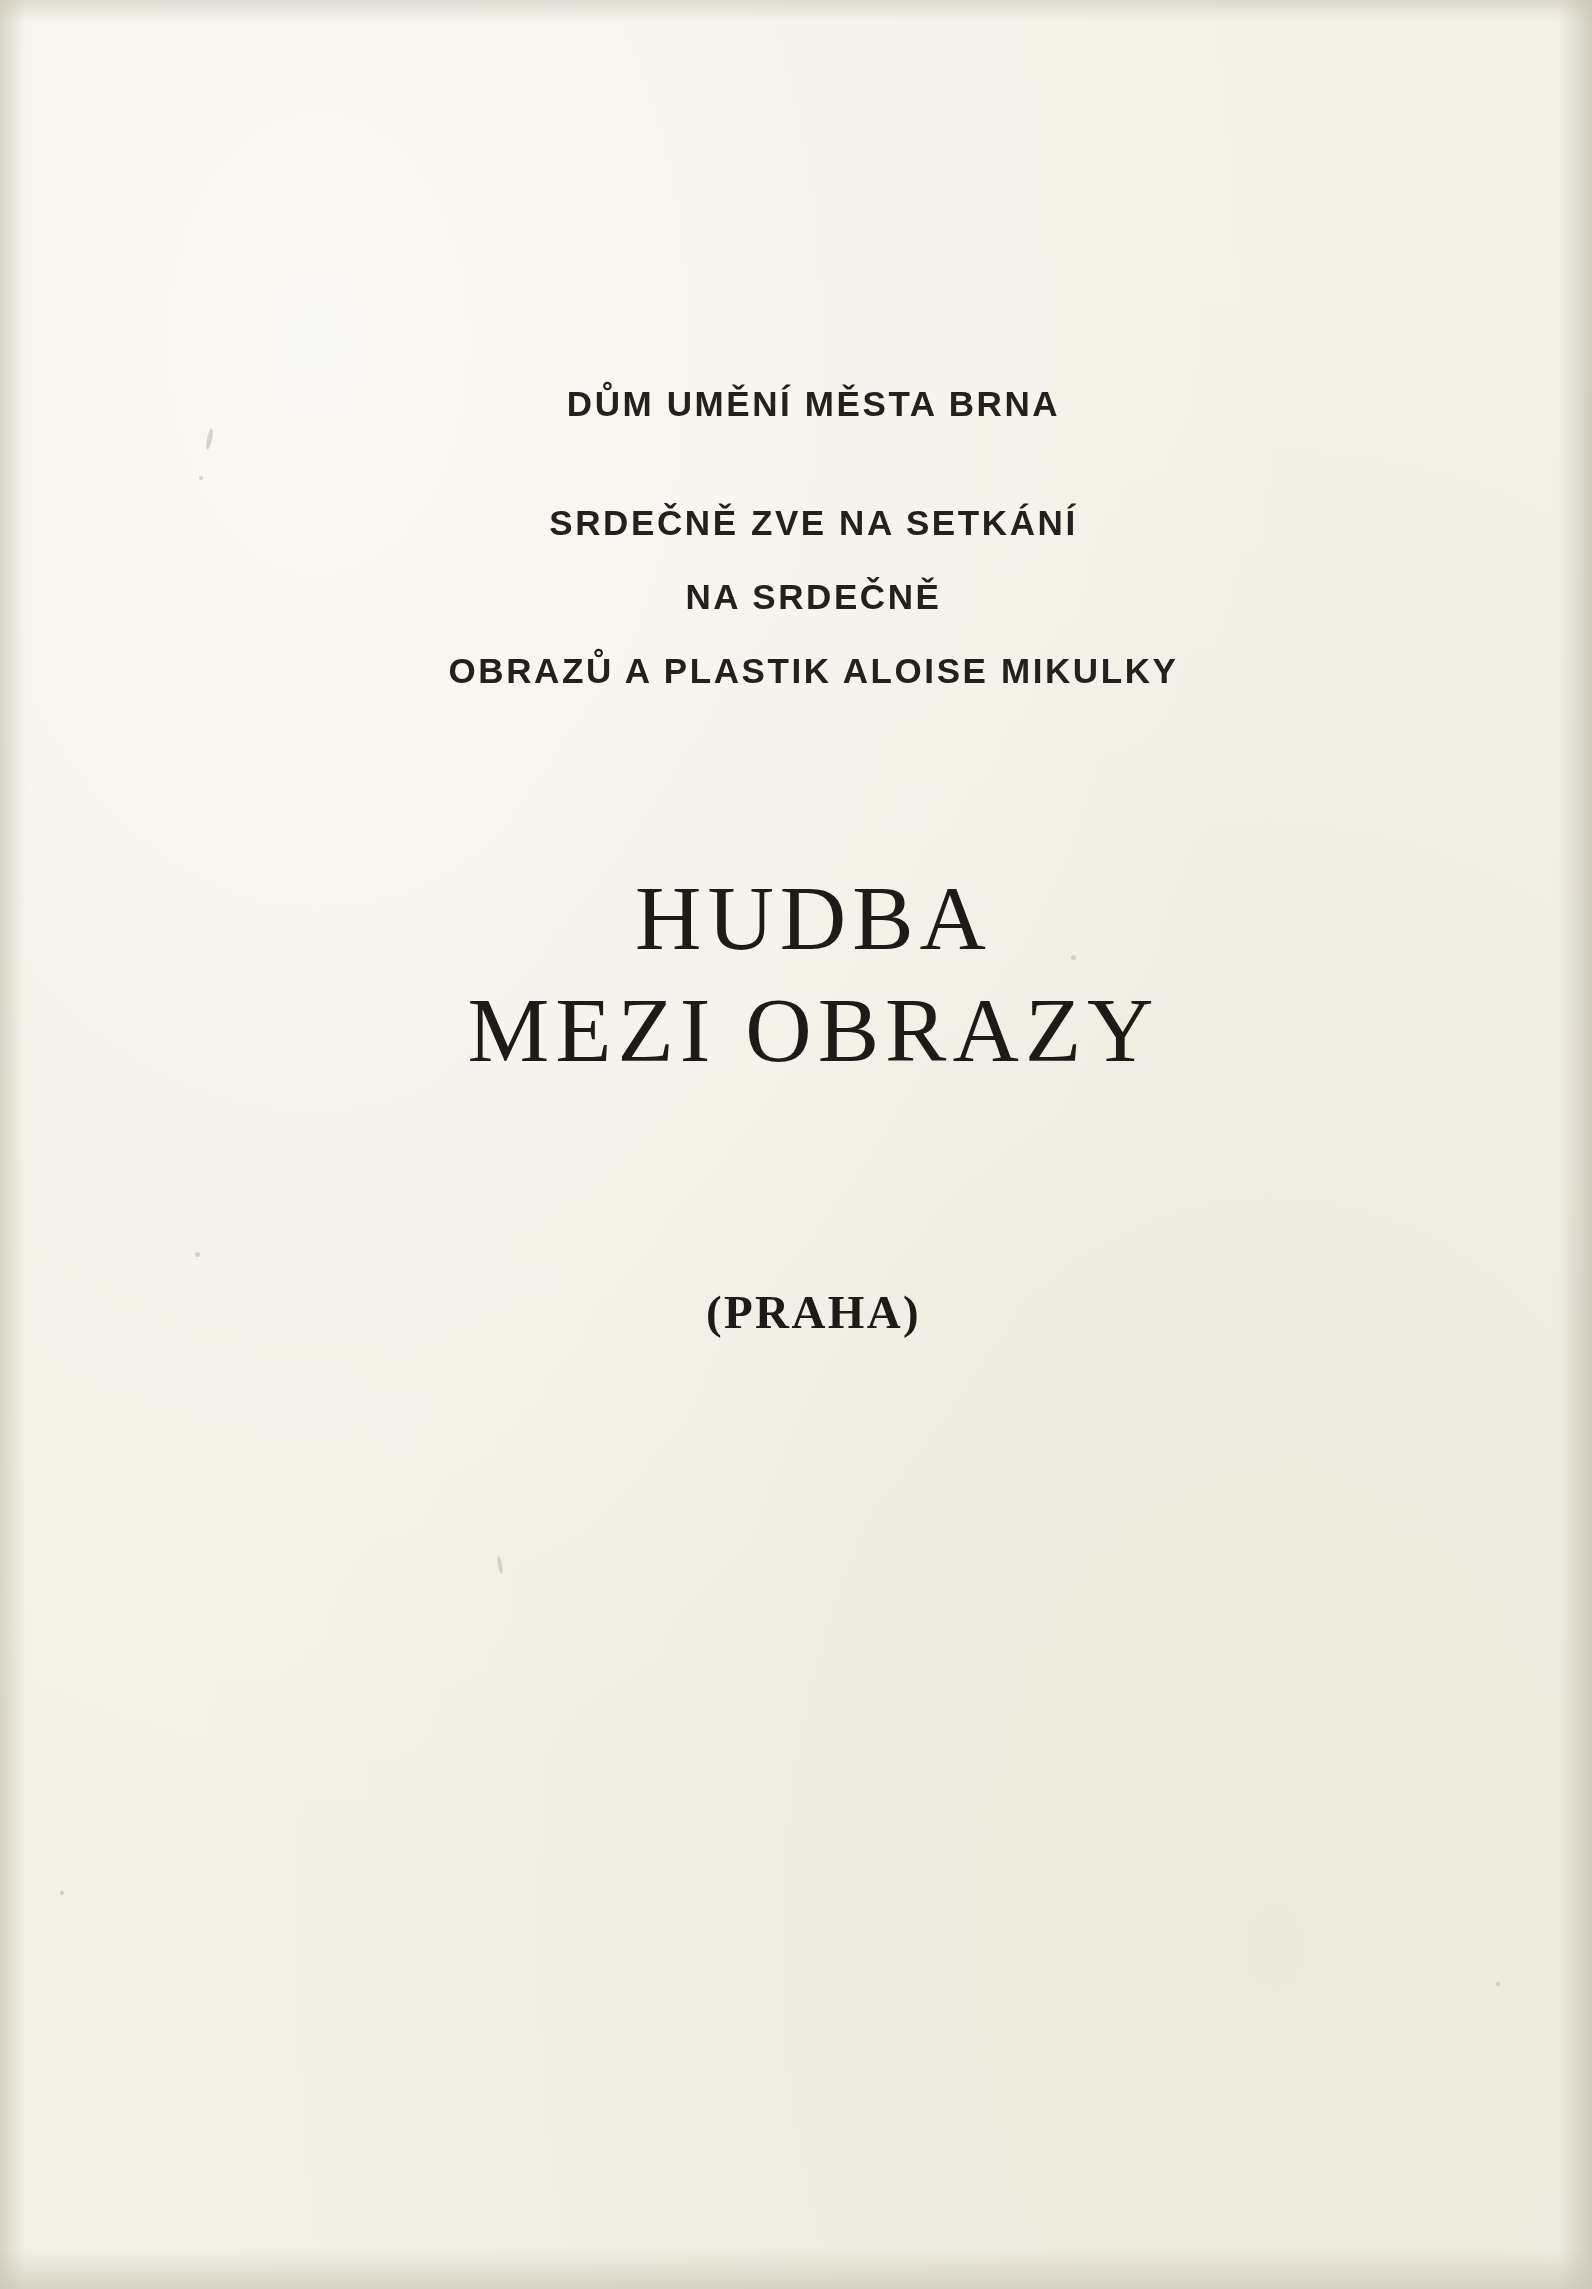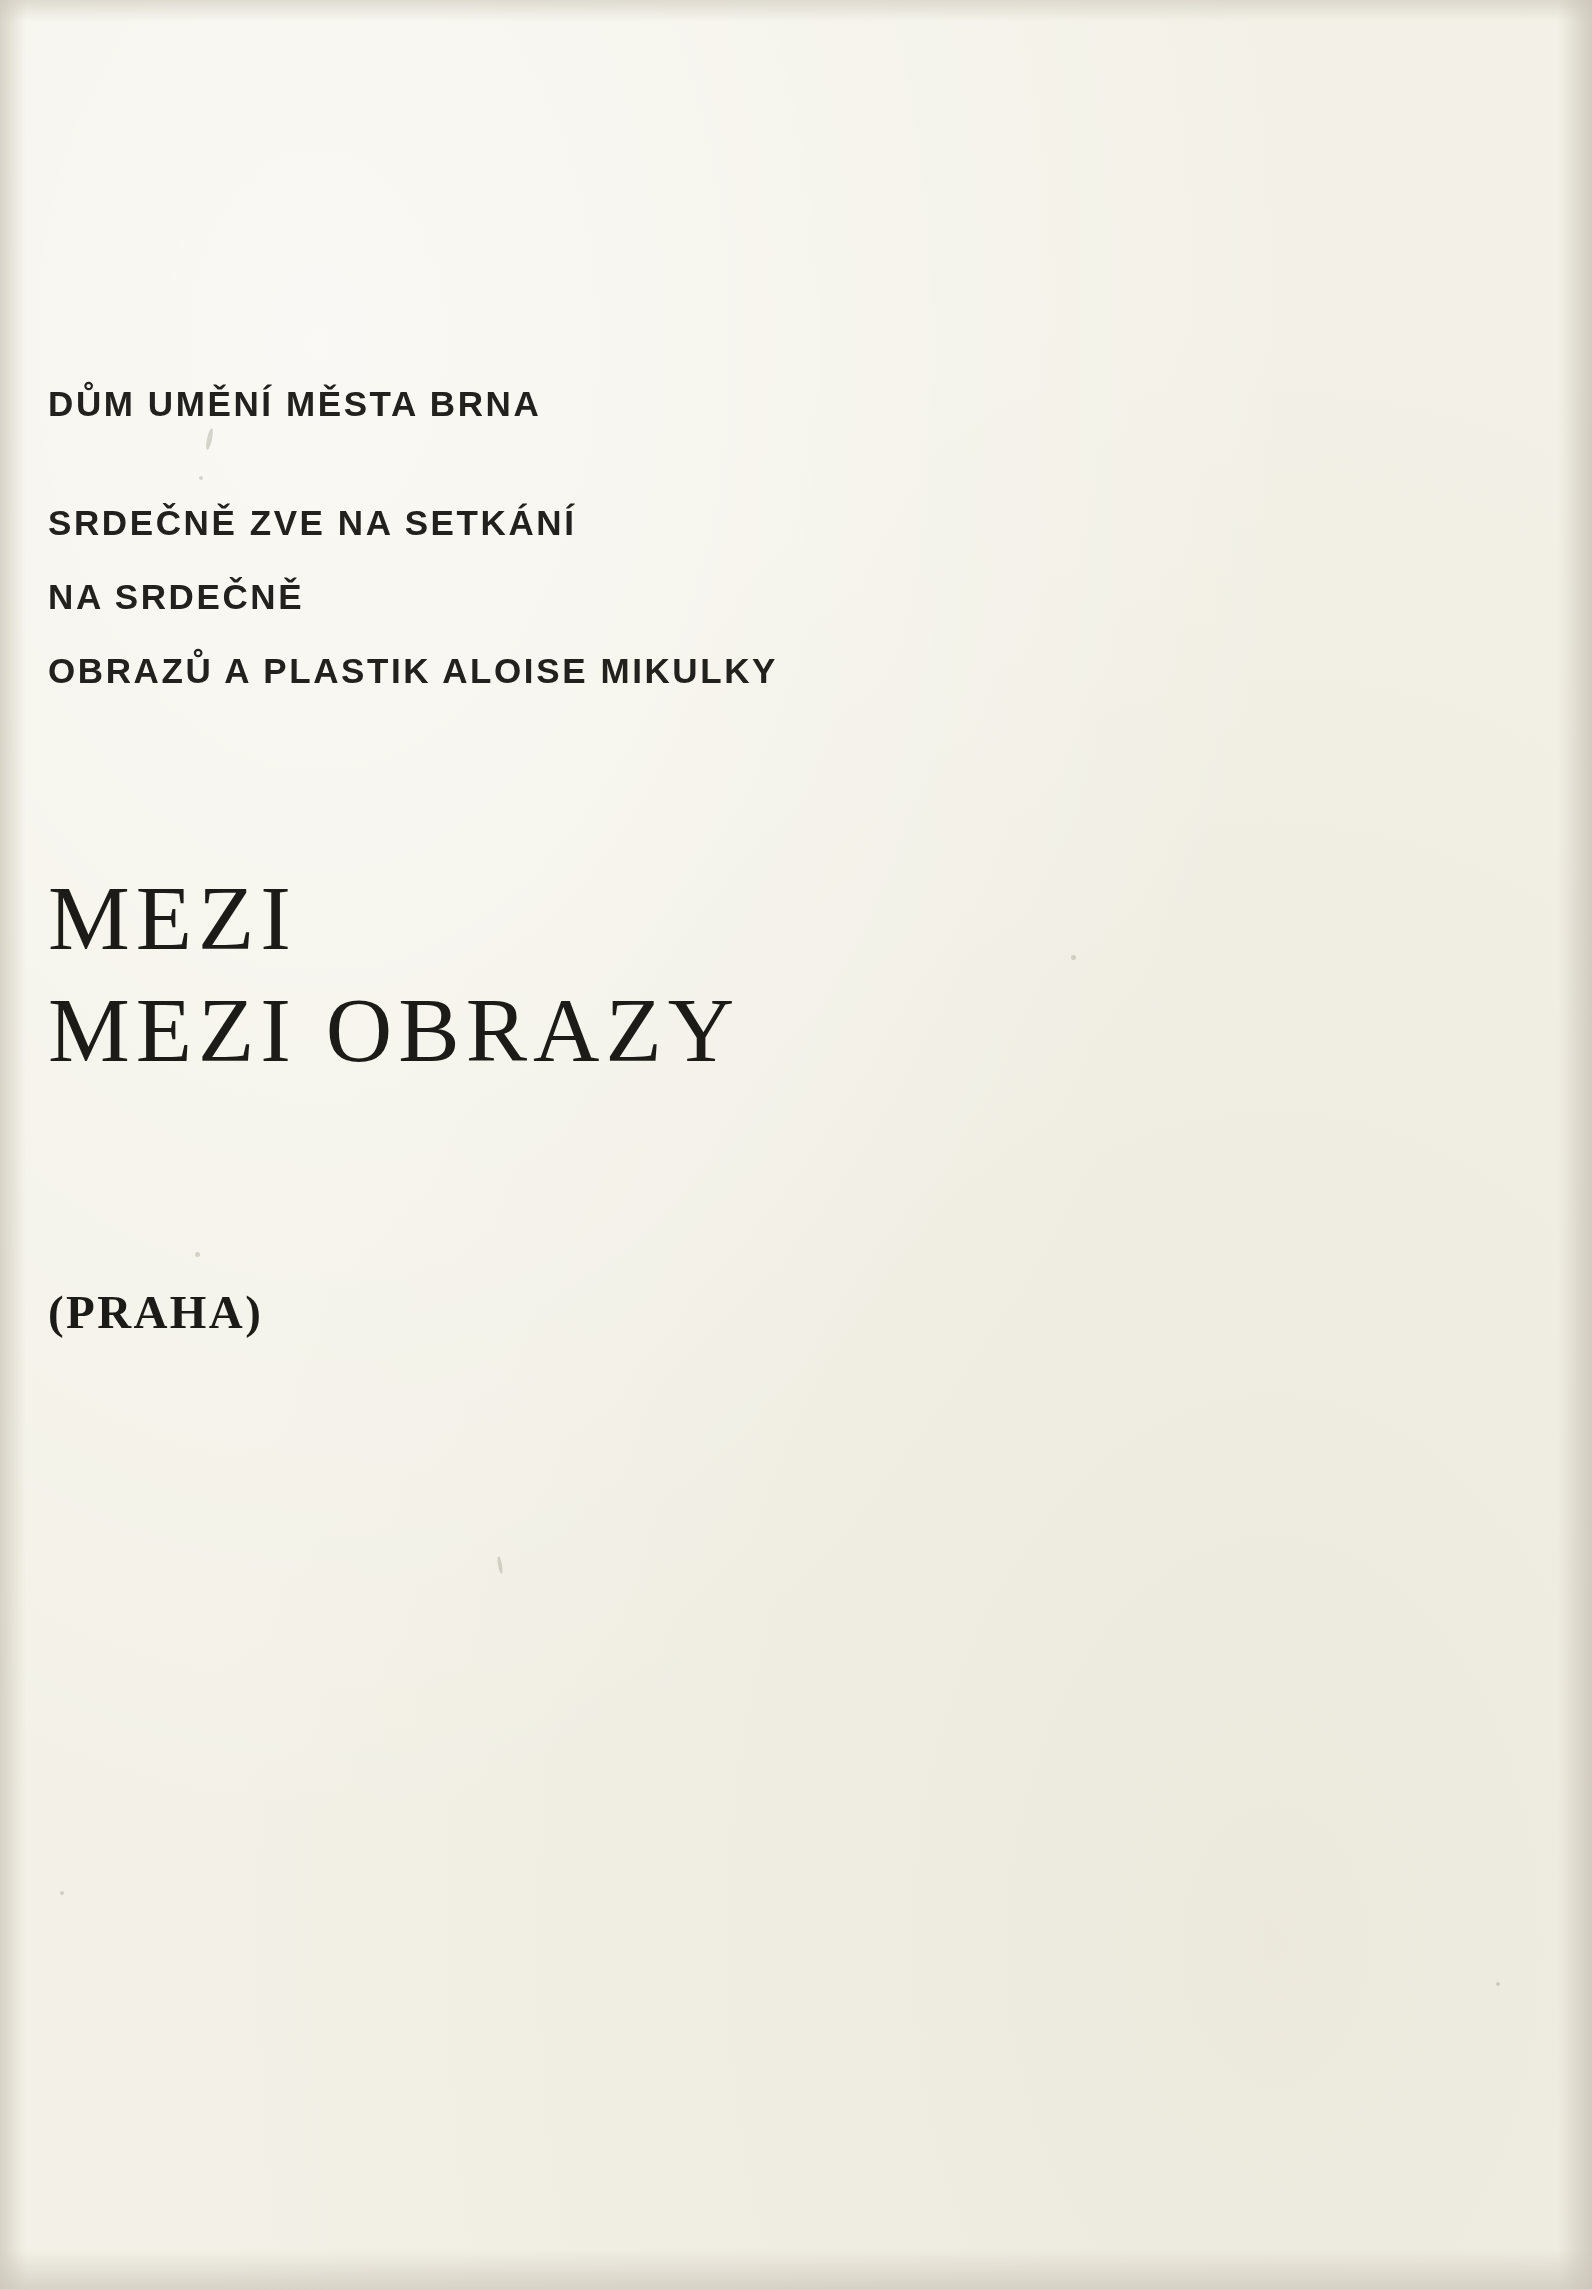--- a/index.html
+++ b/index.html
@@ -54,20 +54,21 @@
     background: rgba(150,145,132,0.35);
     border-radius: 50%;
     pointer-events: none;
   }
 
   .content {
     position: absolute;
     left: 0;
     right: 13px;
     top: 0;
+    text-align: center;
     padding-left: 48px;
   }
 
   .institution {
     margin-top: 384px;
     font-size: 35px;
     letter-spacing: 2.6px;
     font-weight: 600;
     color: #23211e;
   }
@@ -132,21 +133,21 @@
 
     <div class="institution">DŮM UMĚNÍ MĚSTA BRNA</div>
 
     <div class="invite-block">
       <div class="invite-line">SRDEČNĚ ZVE NA SETKÁNÍ</div>
       <div class="invite-line">NA SRDEČNĚ</div>
       <div class="invite-line">OBRAZŮ A PLASTIK ALOISE MIKULKY</div>
     </div>
 
     <div class="title-block">
-      <div class="title-line">MEZI</div>
+      <div class="title-line">HUDBA</div>
       <div class="title-line">MEZI OBRAZY</div>
     </div>
 
     <div class="performer-block">
       <div class="performer-line">(PRAHA)</div>
     </div>
 
   </div>
 </div>
 

